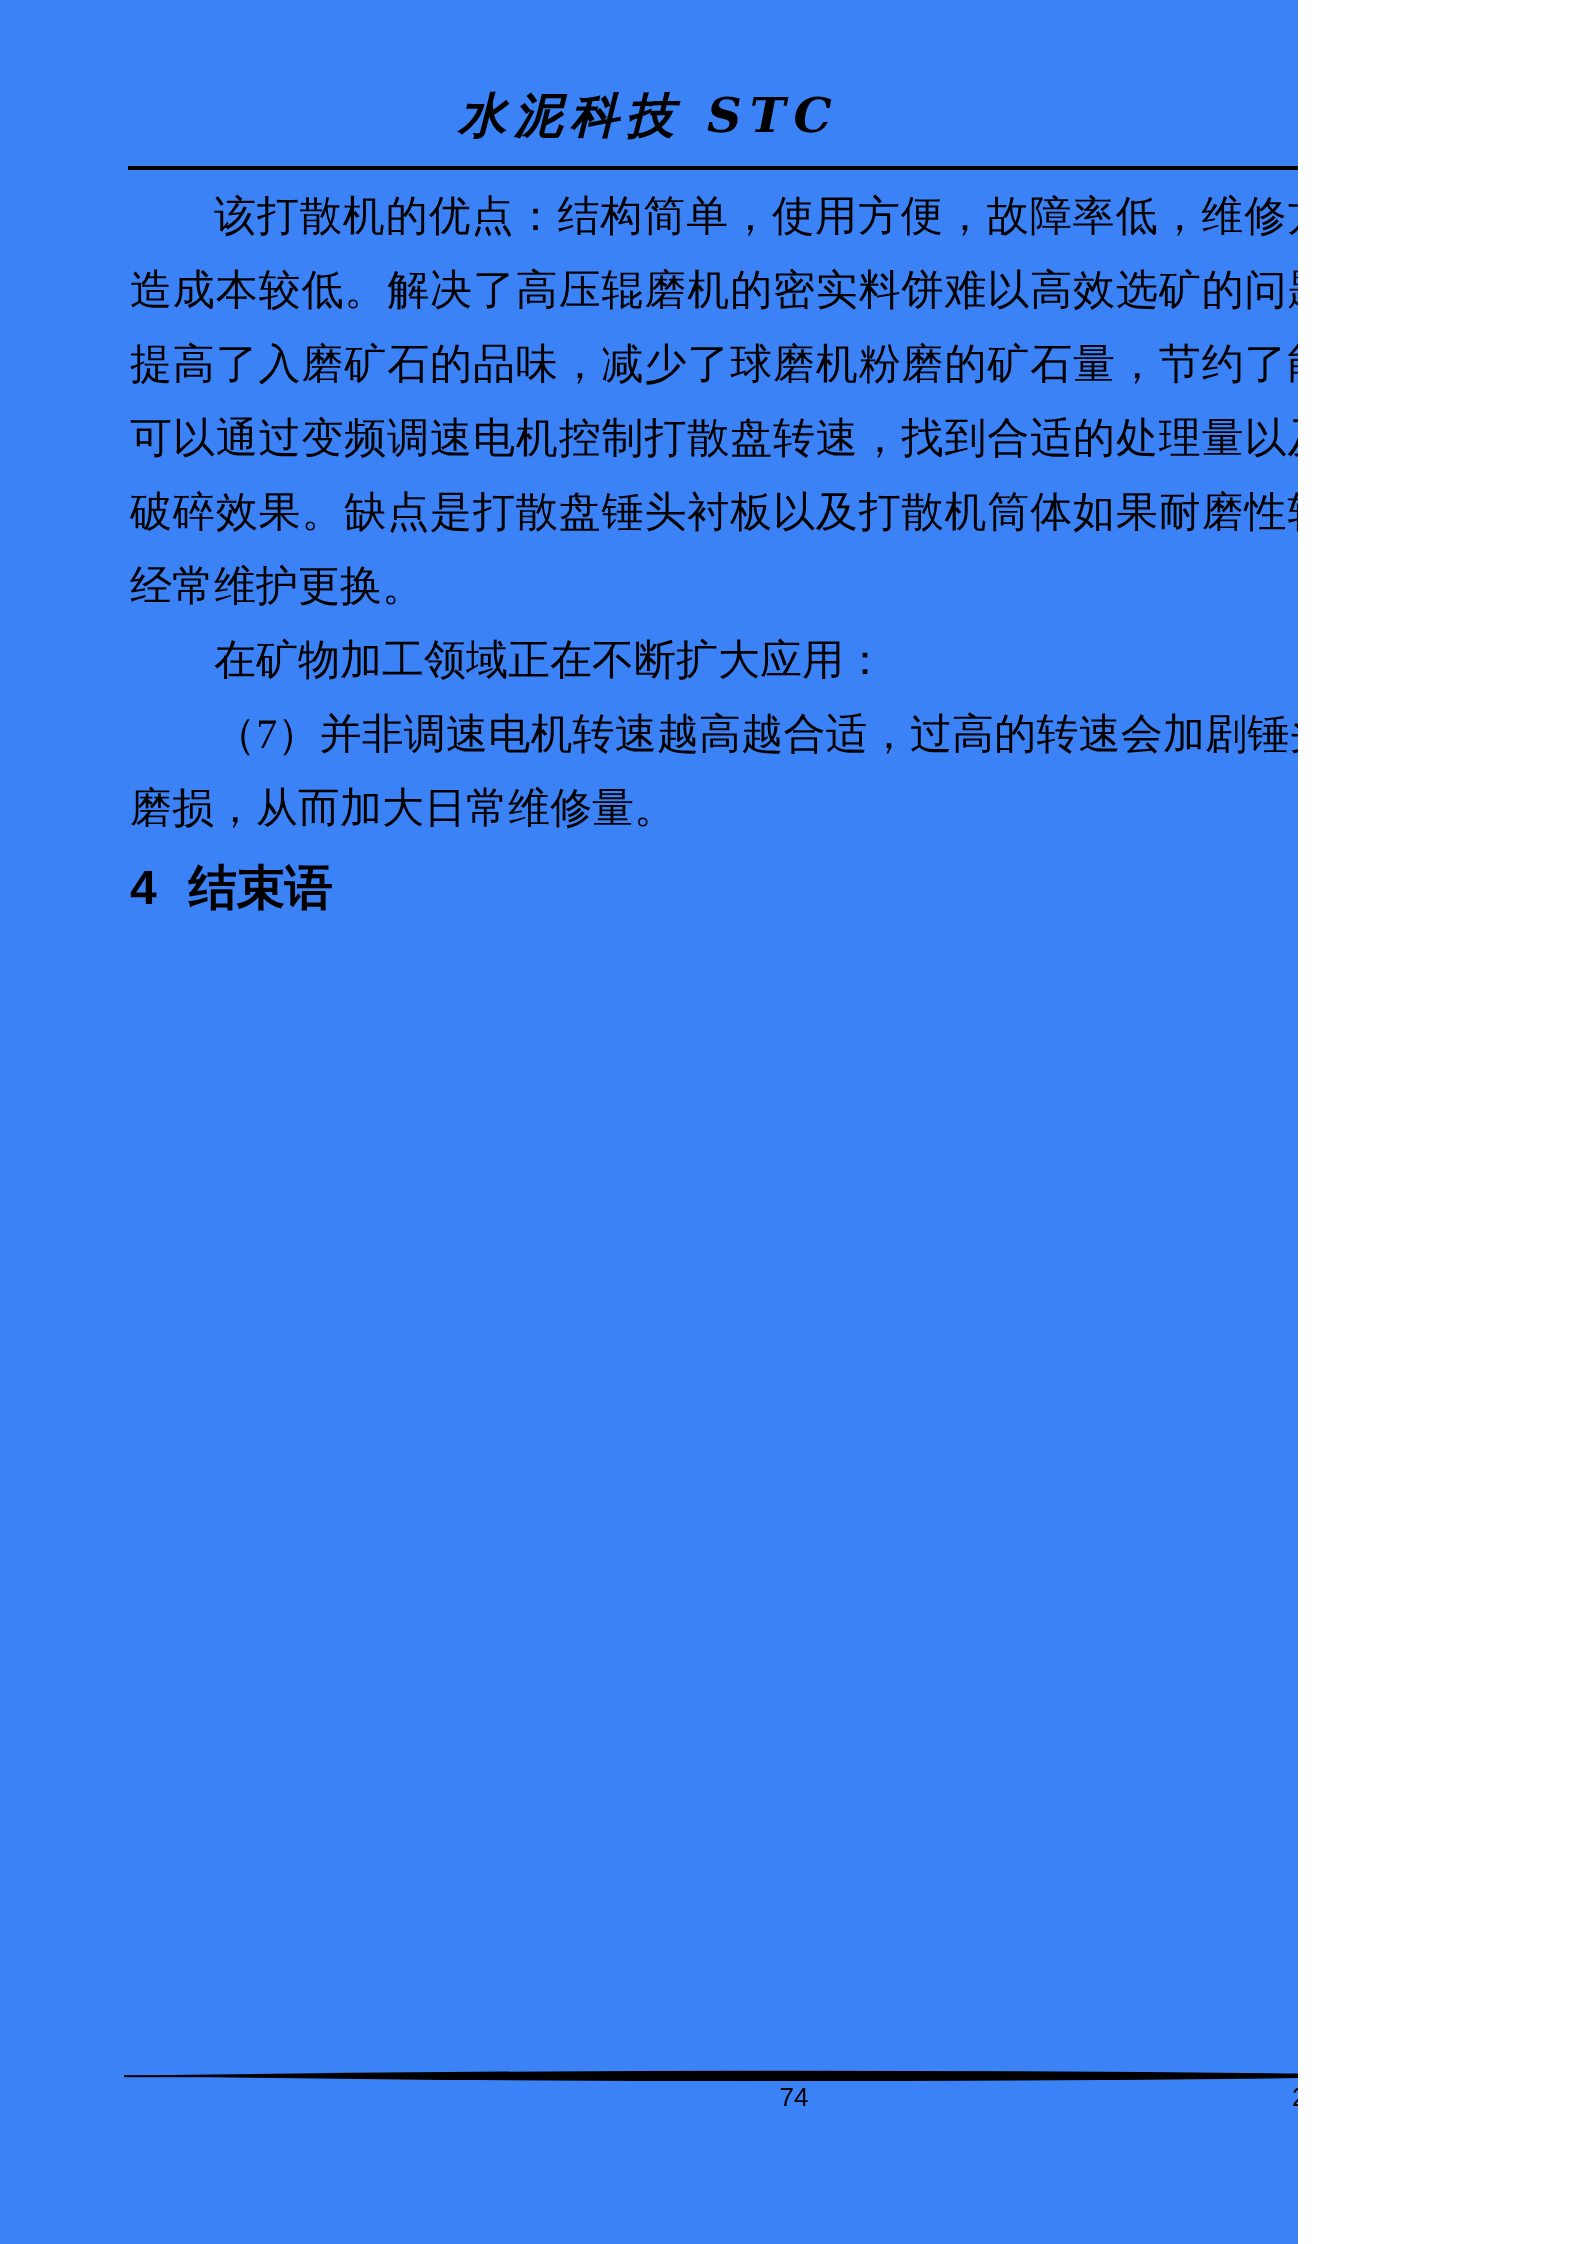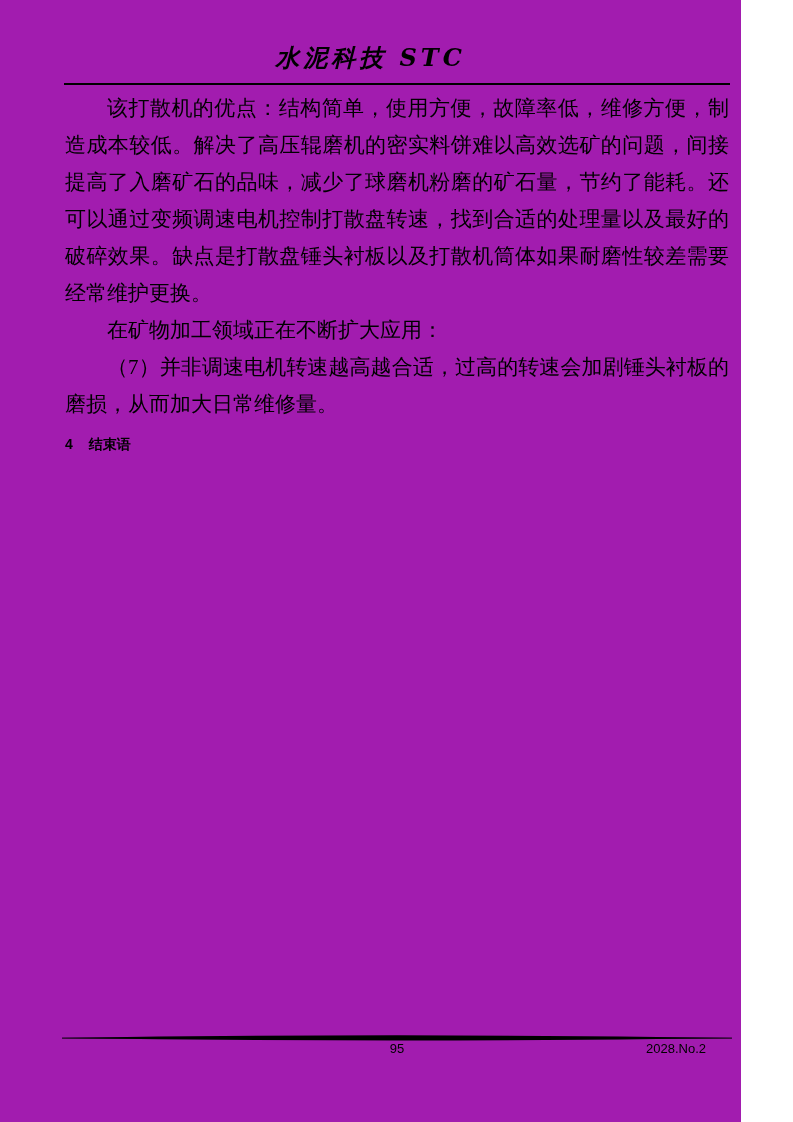--- a/index.html
+++ b/index.html
@@ -2,23 +2,23 @@
 <html><head>
 <meta charset="utf-8">
 <style>
   html, body {
     margin: 0;
     padding: 0;
     background: #ffffff;
   }
   .page {
     position: relative;
-    width: 741px;
+    width: 649px;
     height: 1122px;
-    background: #a21caf;
+    background: #3b82f6;
     color: #000000;
     font-family: "Liberation Serif", "DejaVu Serif", serif;
     overflow: hidden;
   }
   
   .journal-title {
     position: absolute;
     top: 42px;
     left: 0;
     width: 100%;
@@ -48,21 +48,21 @@
     margin: 0;
     font-size: 21px;
     line-height: 37px;
     text-align: justify;
     text-justify: inter-ideograph;
     text-indent: 2em;
     word-break: break-all;
   }
   .section-heading {
     margin: 2px 0 2px 0;
-    font-size: 14px;
+    font-size: 24px;
     line-height: 39px;
     font-weight: bold;
     font-family: "Liberation Sans", "DejaVu Sans", sans-serif;
     text-indent: 0;
   }
   .section-heading .sec-num {
     display: inline-block;
     margin-right: 16px;
   }
   
@@ -112,17 +112,17 @@
     </h2>
 
   </div>
 
   <svg class="footer-rule" viewBox="0 0 670 7" preserveAspectRatio="none" aria-hidden="true">
     <rect x="0" y="2.6" width="670" height="1" fill="#000000"></rect>
     <path d="M0,2.9 Q335,-2.2 670,2.9 Q335,8.2 0,2.9 Z" fill="#000000"></path>
   </svg>
 
   <div class="footer-row">
-    <span class="page-number">95</span>
+    <span class="page-number">74</span>
     <span class="issue-number">2028.No.2</span>
   </div>
 
 </div>
 
 </body></html>

